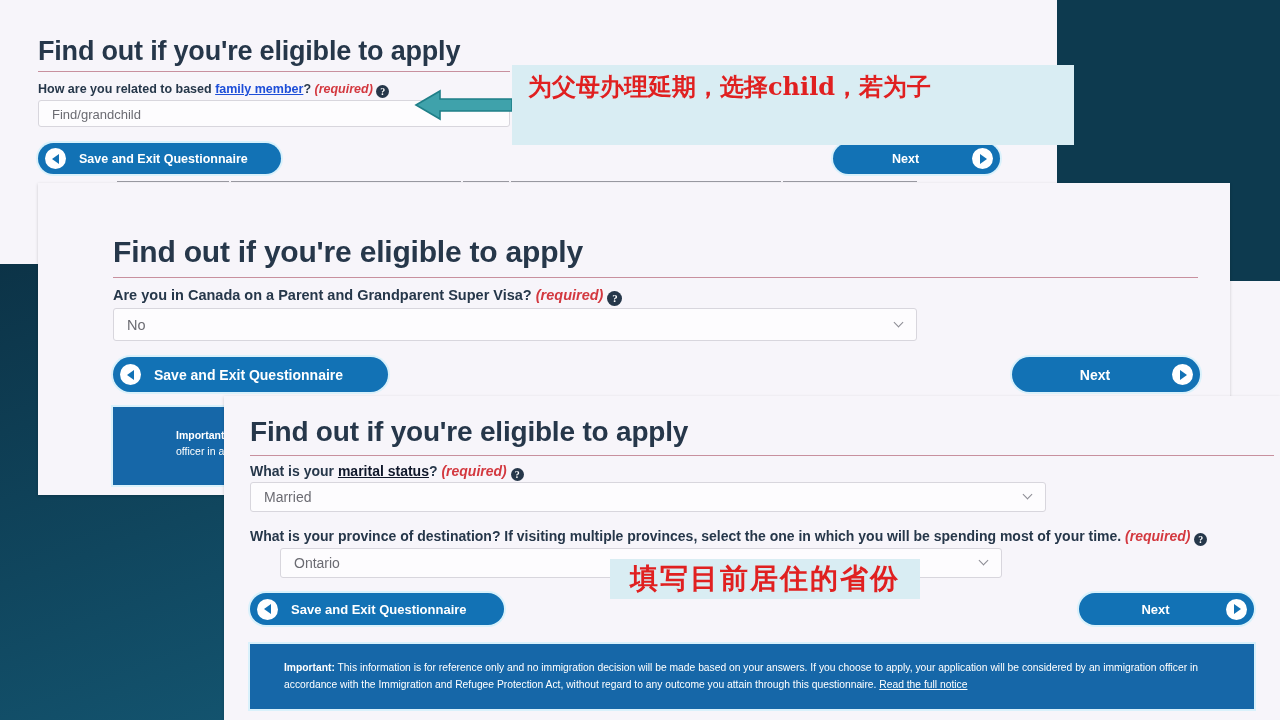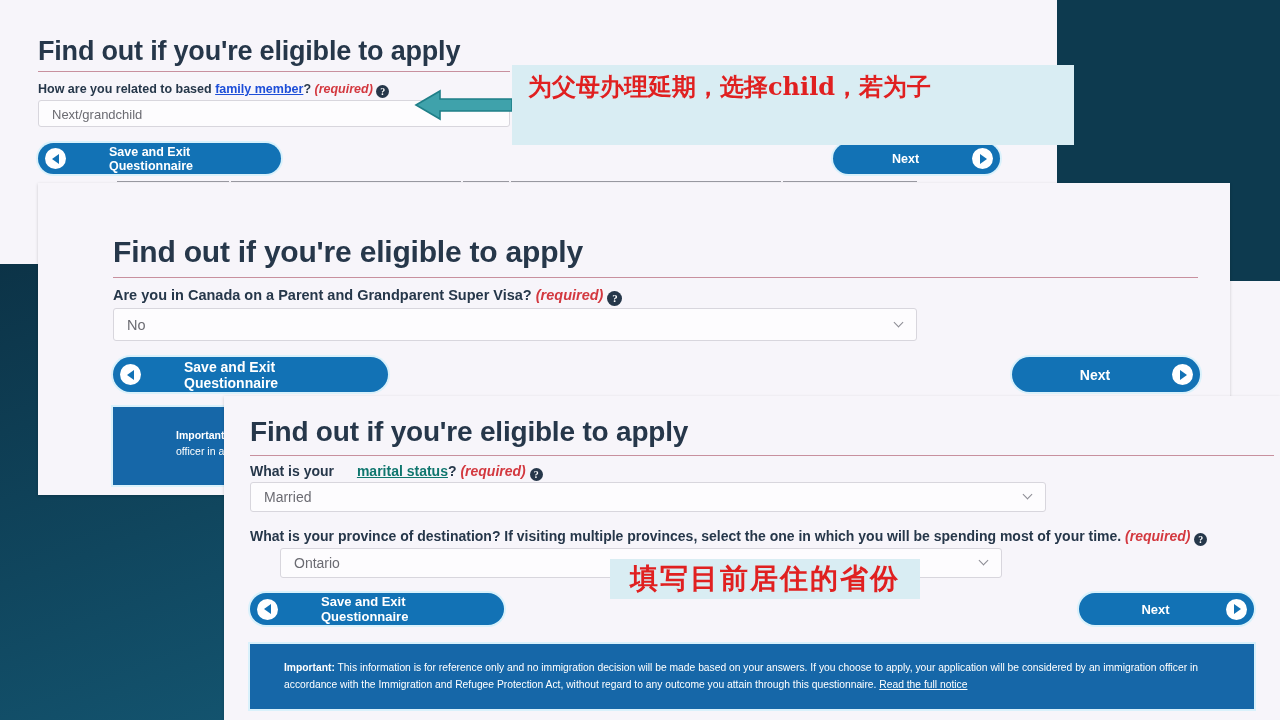--- a/index.html
+++ b/index.html
@@ -37,21 +37,21 @@
   .rule{height:1px;background:#c8909e;border:0;margin:0;}
 
   .q-label{
     font-weight:bold;color:#26374a;
   }
   .p1 .q-label{font-size:12.5px;}
   .p2 .q-label{font-size:14.5px;}
   .p3 .q-label{font-size:14px;}
 
   .q-link{color:#1d4ed8;text-decoration:underline;}
-  .p2 .q-link, .p3 .q-link{color:#0f766e;margin-left:19px;}
+  .p2 .q-link, .p3 .q-link{color:#0f172a;}
   .req{color:#d3383f;font-style:italic;font-weight:bold;}
 
   .help{
     display:inline-block;width:13px;height:13px;border-radius:50%;
     background:#26374a;color:#fff;font-size:10px;line-height:13px;
     text-align:center;font-weight:bold;font-style:normal;vertical-align:-2px;
     font-family:"Liberation Serif",serif;
   }
   .p2 .help{width:15px;height:15px;line-height:15px;font-size:11px;}
 
@@ -80,21 +80,21 @@
   .btn .circ{
     width:21px;height:21px;border-radius:50%;background:#fff;flex:0 0 auto;
     display:flex;align-items:center;justify-content:center;
   }
   .btn .tri-l{width:0;height:0;border-top:5px solid transparent;
     border-bottom:5px solid transparent;border-right:7px solid #1272b5;margin-right:1px;}
   .btn .tri-r{width:0;height:0;border-top:5px solid transparent;
     border-bottom:5px solid transparent;border-left:7px solid #1272b5;margin-left:1px;}
   .btn .blabel{flex:1 1 auto;text-align:center;}
 
-  .btn-save{justify-content:flex-start;padding-left:7px;padding-right:28px;gap:30px;}
+  .btn-save{justify-content:flex-start;padding-left:7px;padding-right:28px;}
   .btn-save .blabel{text-align:left;padding-left:13px;}
   .btn-next{justify-content:flex-end;padding-right:7px;padding-left:16px;}
   .btn-next .blabel{text-align:center;padding-right:10px;}
 
   
   .notice{
     position:absolute;box-sizing:border-box;background:#1667a8;color:#fff;
     box-shadow:0 0 0 2px #d9f1fb;
   }
   .notice .ntxt{display:block;}
@@ -133,21 +133,21 @@
   <h1 class="title" style="position:absolute;left:38px;top:36px;">Find out if you're eligible to apply</h1>
 
   <hr class="rule" style="position:absolute;left:38px;top:71px;width:472px;">
 
   <div class="q-label" style="position:absolute;left:38px;top:82px;white-space:nowrap;">
     <span>How are you related to based </span><a class="q-link" href="#">family member</a><span>? </span><span class="req">(required)</span>
     <span class="help">?</span>
   </div>
 
   <div class="sel" style="position:absolute;left:38px;top:100px;width:472px;height:27px;font-size:13px;">
-    <span class="sel-val">Next/grandchild</span>
+    <span class="sel-val">Find/grandchild</span>
   </div>
 
   <div class="btn btn-save" style="left:38px;top:143px;width:243px;height:31px;font-size:12.5px;">
     <span class="circ">
         <i class="tri-l"></i>
       </span>
     <span class="blabel">Save and Exit Questionnaire</span>
   </div>
 
   <div class="btn btn-next" style="left:833px;top:143px;width:167px;height:31px;font-size:12.5px;">

